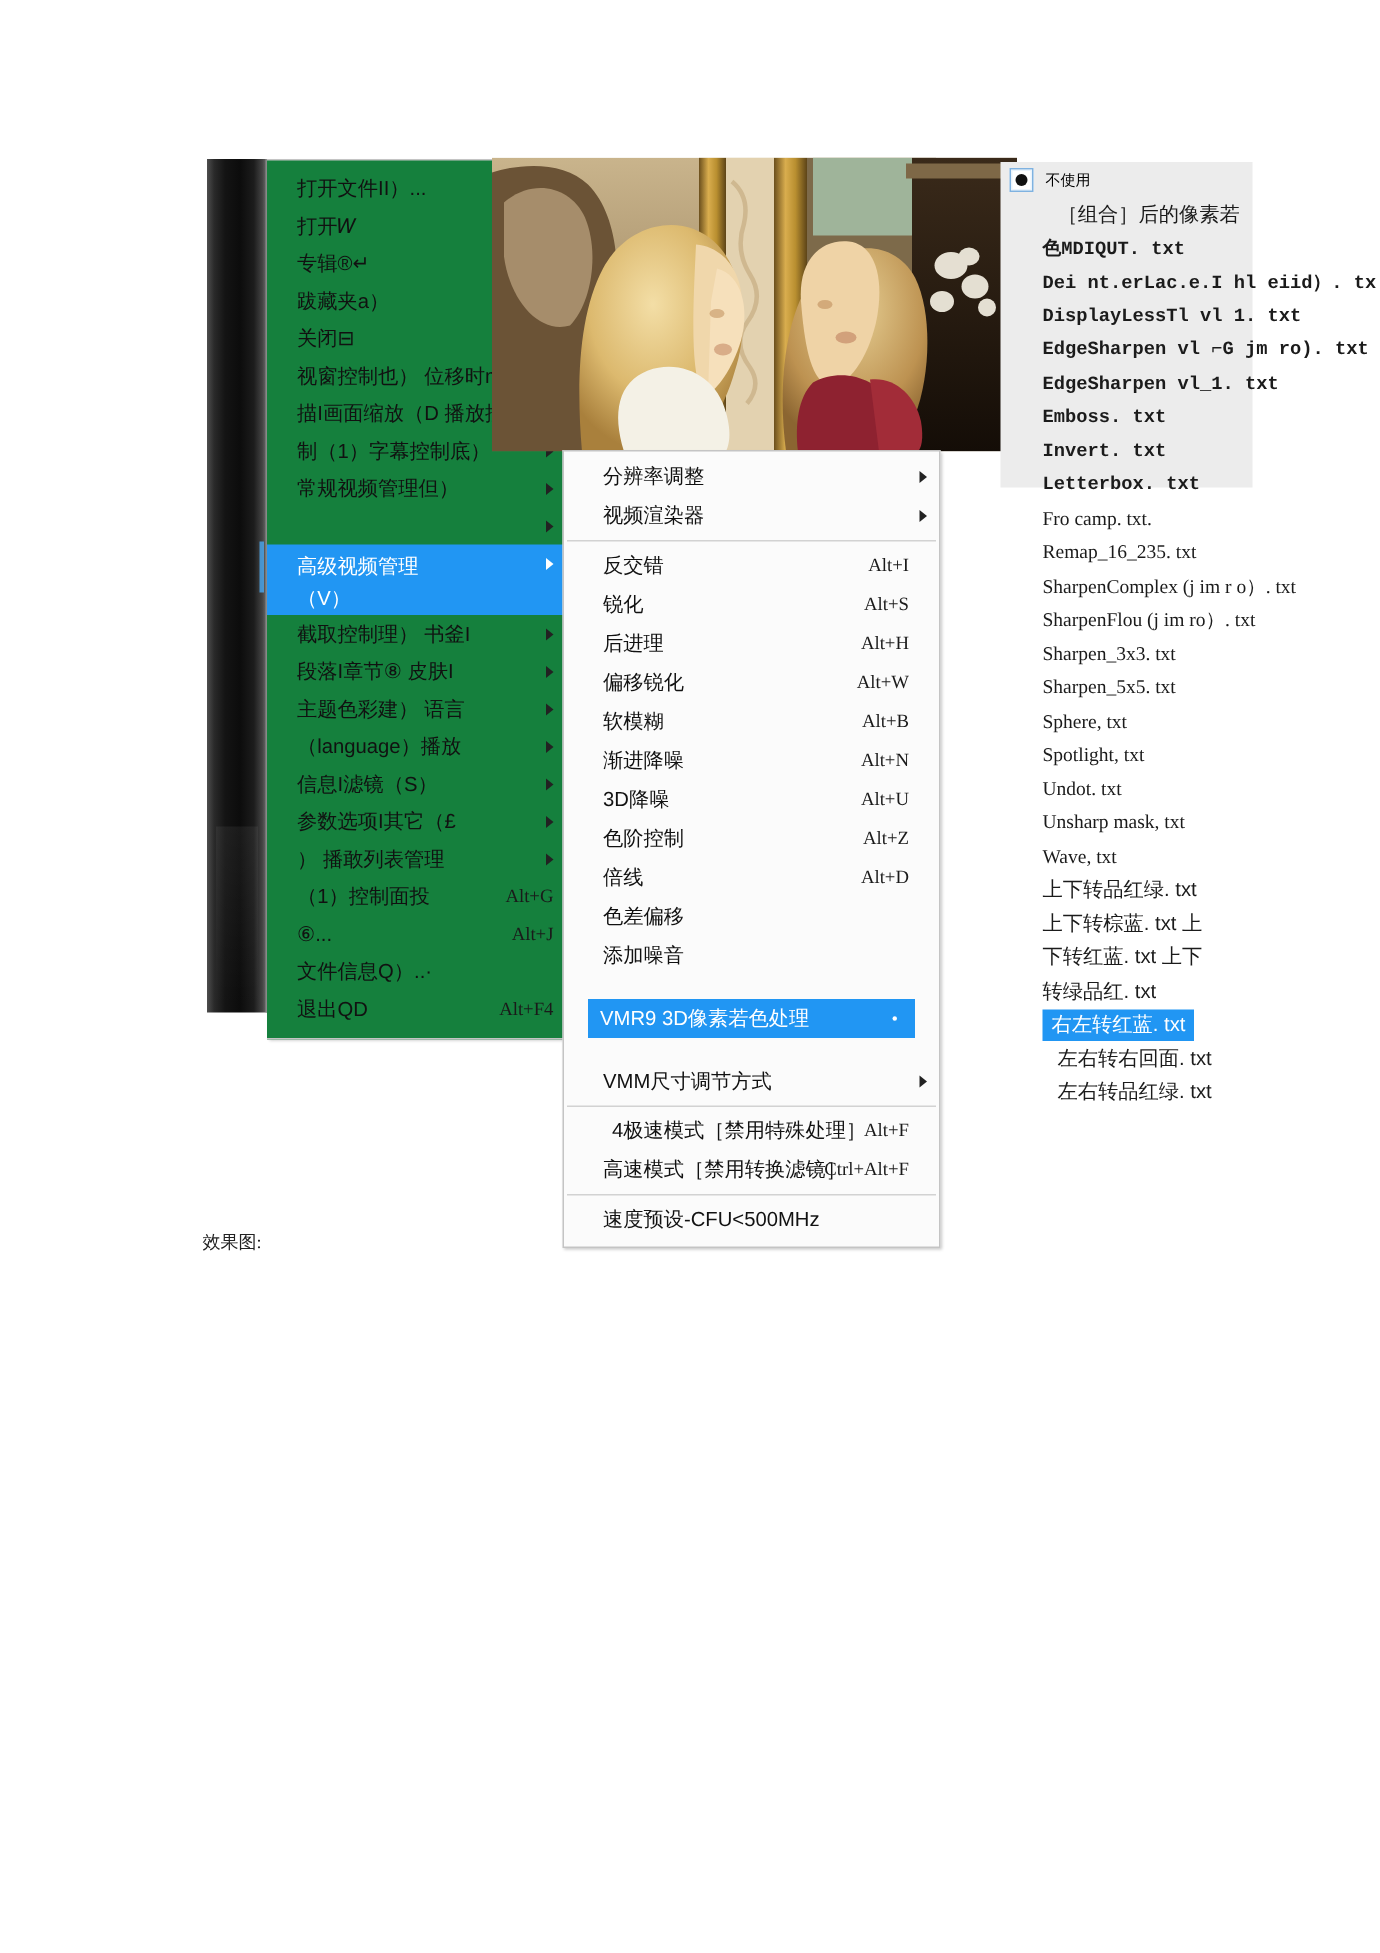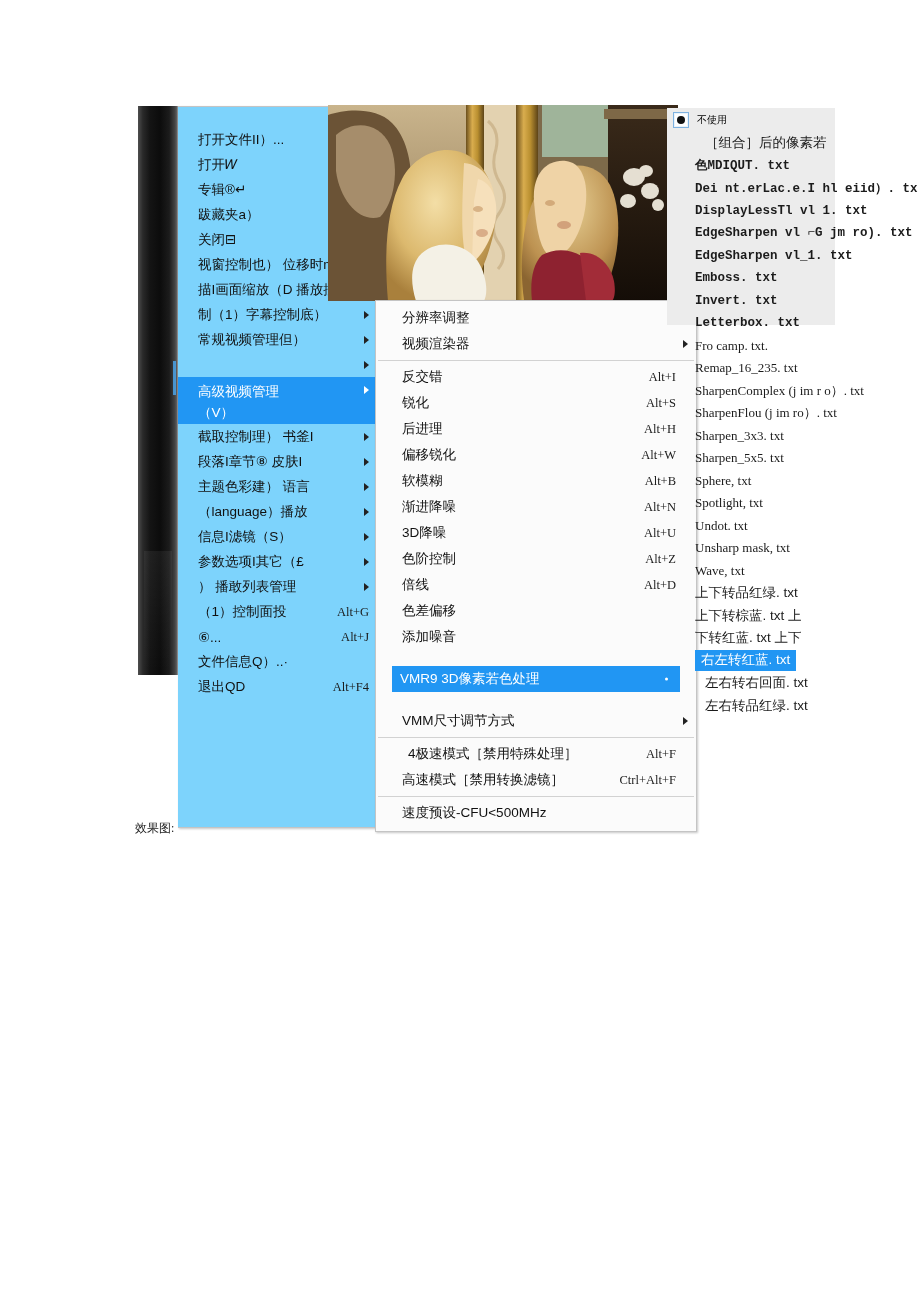--- a/index.html
+++ b/index.html
@@ -72,43 +72,43 @@
     border-left:5px solid #222;
     border-top:4px solid transparent;
     border-bottom:4px solid transparent;
   }
   .mrow.sel{ background:#2196f3; color:#fff; }
   .mrow.sel .arrow{ border-left-color:#fff; }
   .sep{ height:1px; background:#d2d2d2; margin:3px 2px; }
 
   
   #menu1{
-    left:178px; top:106px; width:200px; height:722px;
+    left:178px; top:106px; width:200px; height:587px;
     border-left:none;
-    background:#7dd3fc;
-    padding-top:20px;
+    background:#15803d;
+    padding-top:6px;
     box-sizing:border-box;
   }
   #menu1 .mrow{ height:25px; padding-left:20px; }
   #menu1 .mrow .arrow{ right:8px; }
   #menu1 .mrow .acc{ right:8px; }
   #menu1 .two-line{ height:44px; align-items:center; padding-top:3px; line-height:21px;}
   #menu1 .two-line .lbl{ white-space:normal; display:block; width:115px;}
   #menu1 .two-line .arrow{ top:13px; }
 
   
   #thumb{
     left:328px; top:105px; width:350px; height:196px;
     overflow:hidden;
     border:0;
   }
 
   
   #menu2{
-    left:375px; top:300px; width:322px;
+    left:375px; top:300px; width:252px;
     padding:4px 0 5px 0;
     box-sizing:border-box;
   }
   #menu2 .mrow{ height:26px; padding-left:26px; }
   #menu2 .mrow .acc{ right:20px; }
   #menu2 .mrow .arrow{ right:8px; }
   #menu2 .mrow.sel{ margin:16px; padding-left:8px; }
   #menu2 .mrow.sel .dot{
     position:absolute;right:12px;top:50%;transform:translateY(-50%);
     width:3px;height:3px;background:#fff;border-radius:50%;
@@ -470,20 +470,23 @@
     </div>
     <div class="frow cjk">
       <span class="">上下转品红绿. txt</span>
     </div>
     <div class="frow cjk">
       <span class="">上下转棕蓝. txt 上</span>
     </div>
     <div class="frow cjk">
       <span class="">下转红蓝. txt 上下</span>
     </div>
+    <div class="frow cjk">
+      <span class="">转绿品红. txt</span>
+    </div>
     <div class="frow cjk sel">
       <span class="hl">右左转红蓝. txt</span>
     </div>
     <div class="frow cjk">
       <span class=" ind">左右转右回面. txt</span>
     </div>
     <div class="frow cjk">
       <span class=" ind">左右转品红绿. txt</span>
     </div>
   </div>

